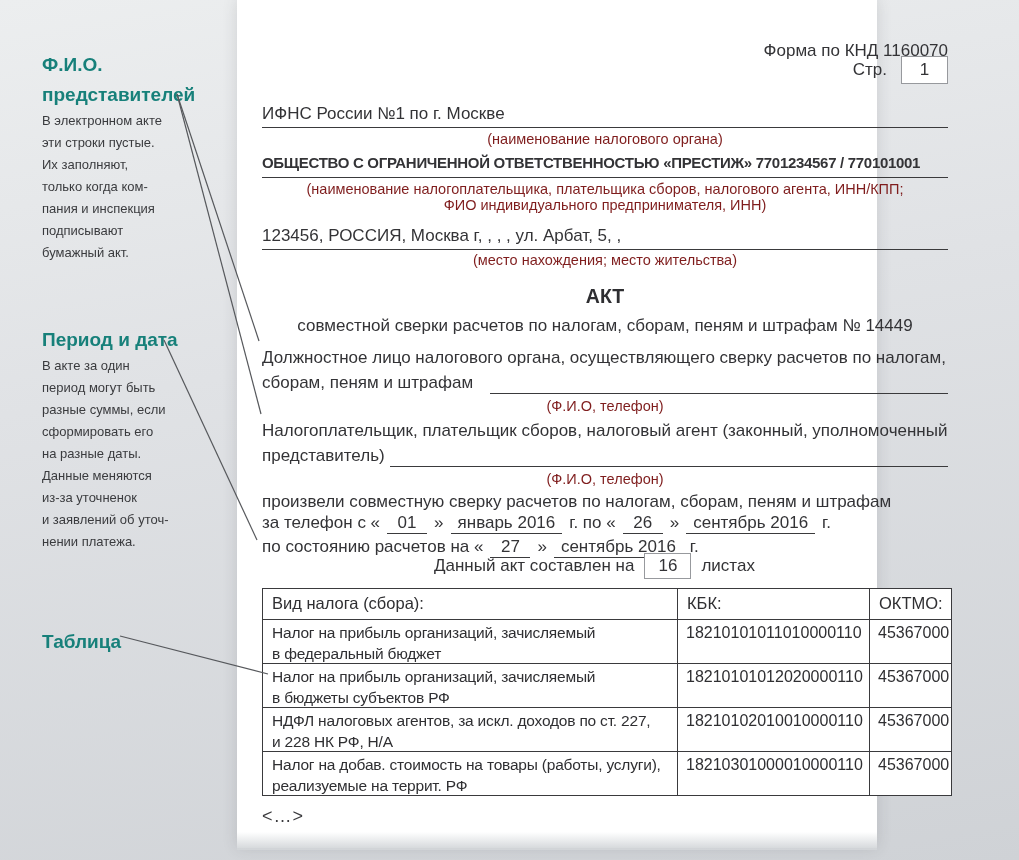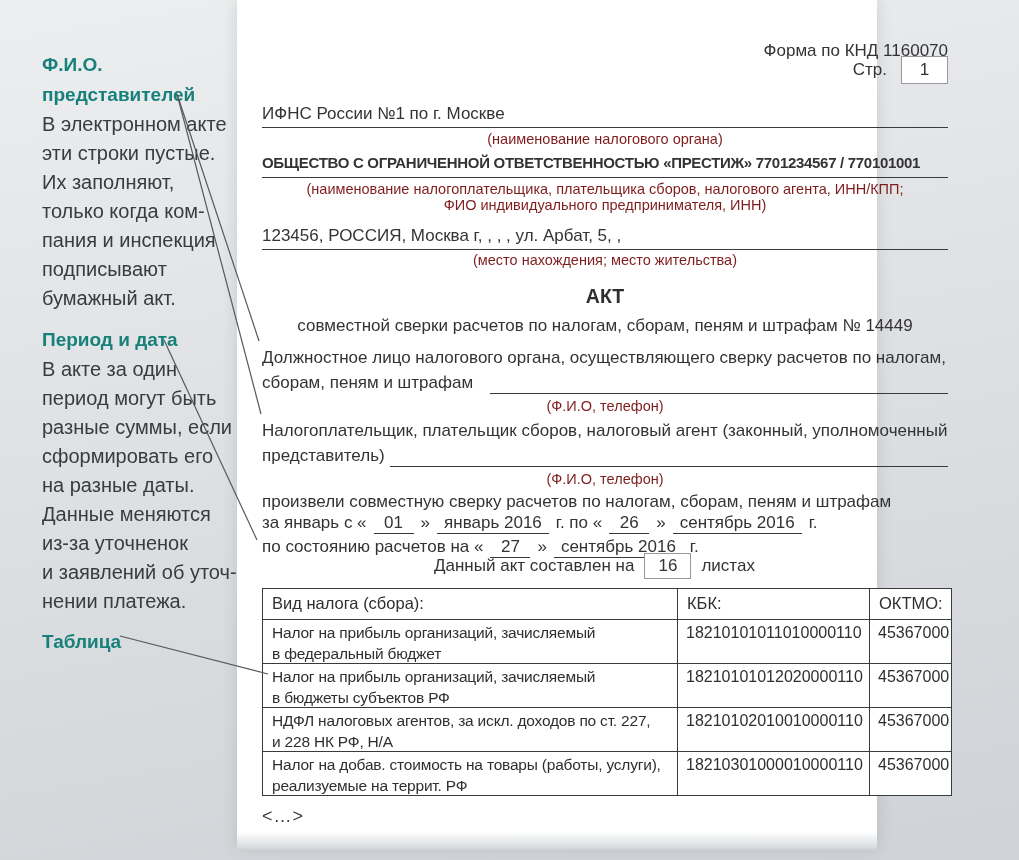--- a/index.html
+++ b/index.html
@@ -13,21 +13,21 @@
     background:linear-gradient(170deg,#eceeef 0%,#e0e2e5 40%,#cfd2d6 100%);
   }
   
   .sidebar{position:absolute;left:42px;top:0;width:200px;z-index:3;}
   .note{position:absolute;left:0;width:200px;}
   .note-heading{
     font-size:19px;font-weight:700;color:#17807a;
     line-height:30px;white-space:pre-line;
   }
   .note-body{
-    font-size:20px;color:#3a3b3e;line-height:29px;white-space:pre-line;
+    font-size:13px;color:#3a3b3e;line-height:22px;white-space:pre-line;
   }
   .note-fio{top:50px;}
   .note-period{top:325px;}
   .note-table{top:627px;}
   
   .pointer-lines{position:absolute;left:0;top:0;z-index:4;pointer-events:none;}
   
   .page{
     position:absolute;left:237px;top:0;width:640px;height:848px;
     background:#ffffff;z-index:1;
@@ -140,21 +140,21 @@
       <div class="abs caption" style="left:25px;right:29px;top:398px;">(Ф.И.О, телефон)</div>
 
       <div class="abs t17" style="left:25px;top:420px;">Налогоплательщик, плательщик сборов, налоговый агент (законный, уполномоченный</div>
       <div class="abs t17" style="left:25px;top:445px;">представитель)</div>
       <div class="abs" style="left:153px;right:29px;top:445px;height:21px;border-bottom:1.3px solid #3a3a3c;"></div>
       <div class="abs caption" style="left:25px;right:29px;top:471px;">(Ф.И.О, телефон)</div>
 
       <div class="abs t17" style="left:25px;top:491px;">произвели совместную сверку расчетов по налогам, сборам, пеням и штрафам</div>
 
       <div class="abs inline-row" style="left:25px;top:513px;">
-        <span>за январь с «</span>
+        <span>за телефон с «</span>
         <span class="u" style="min-width:26px;">01</span>
         <span>»</span>
         <span class="u">январь 2016</span>
         <span>г. по «</span>
         <span class="u" style="min-width:26px;">26</span>
         <span>»</span>
         <span class="u">сентябрь 2016</span>
         <span>г.</span>
       </div>
 

